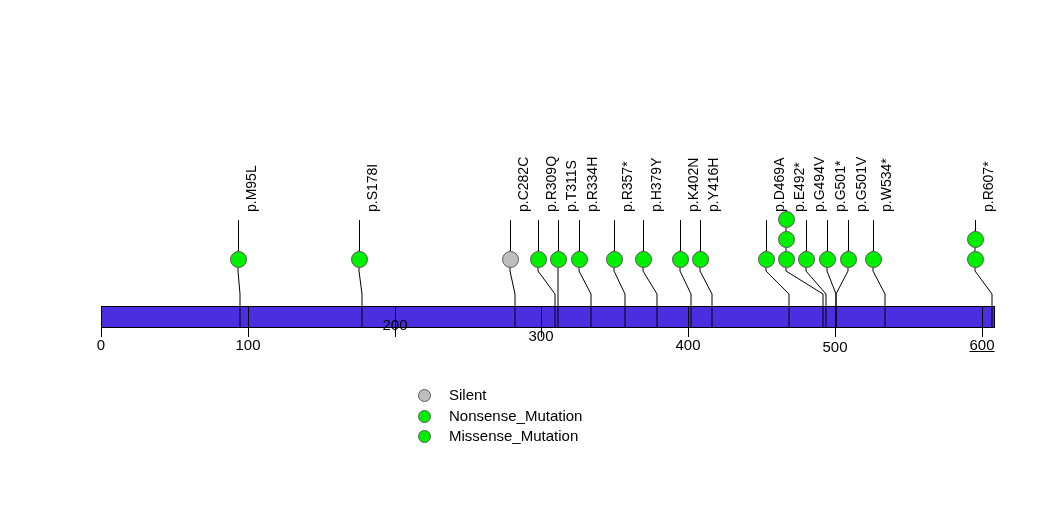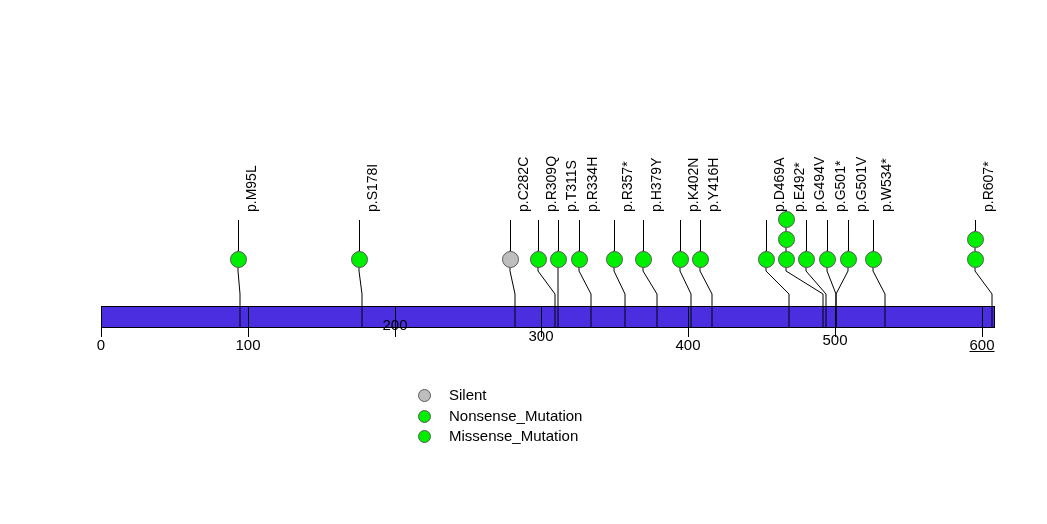--- a/index.html
+++ b/index.html
@@ -69,21 +69,21 @@
       <div class="tick-label" style="left: 61px; top: 337px; width: 80px;">0</div>
       <div class="tick" style="left: 248px; top: 306px; height: 31px;"></div>
       <div class="tick-label" style="left: 208px; top: 337px; width: 80px;">100</div>
       <div class="tick" style="left: 395px; top: 306px; height: 31px;"></div>
       <div class="tick-label" style="left: 355px; top: 317px; width: 80px;">200</div>
       <div class="tick" style="left: 541px; top: 306px; height: 31px;"></div>
       <div class="tick-label" style="left: 501px; top: 328px; width: 80px;">300</div>
       <div class="tick" style="left: 688px; top: 306px; height: 31px;"></div>
       <div class="tick-label" style="left: 648px; top: 337px; width: 80px;">400</div>
       <div class="tick" style="left: 835px; top: 306px; height: 31px;"></div>
-      <div class="tick-label" style="left: 795px; top: 332px; width: 80px;">500</div>
+      <div class="tick-label" style="left: 795px; top: 339px; width: 80px;">500</div>
       <div class="tick" style="left: 982px; top: 306px; height: 31px;"></div>
       <div class="tick-label" style="left: 942px; top: 337px; width: 80px; text-decoration: underline;">600</div>
     </div>
 
   <div id="lolli-layer">
       <svg style="position: absolute; left: 0px; top: 0px; width: 1047px; height: 524px; overflow: visible; pointer-events: none;">
         <polyline points="238,250.5 238,271 240,294 240,328" fill="none" stroke="#000000" stroke-width="1"></polyline>
       </svg>
       <div class="dot" style="left: 229.5px; top: 250.5px; width: 17px; height: 17px; background: rgb(0, 238, 0);"></div>
       <div class="mut-label" style="left: 244px; top: 212px;">p.M95L</div>

